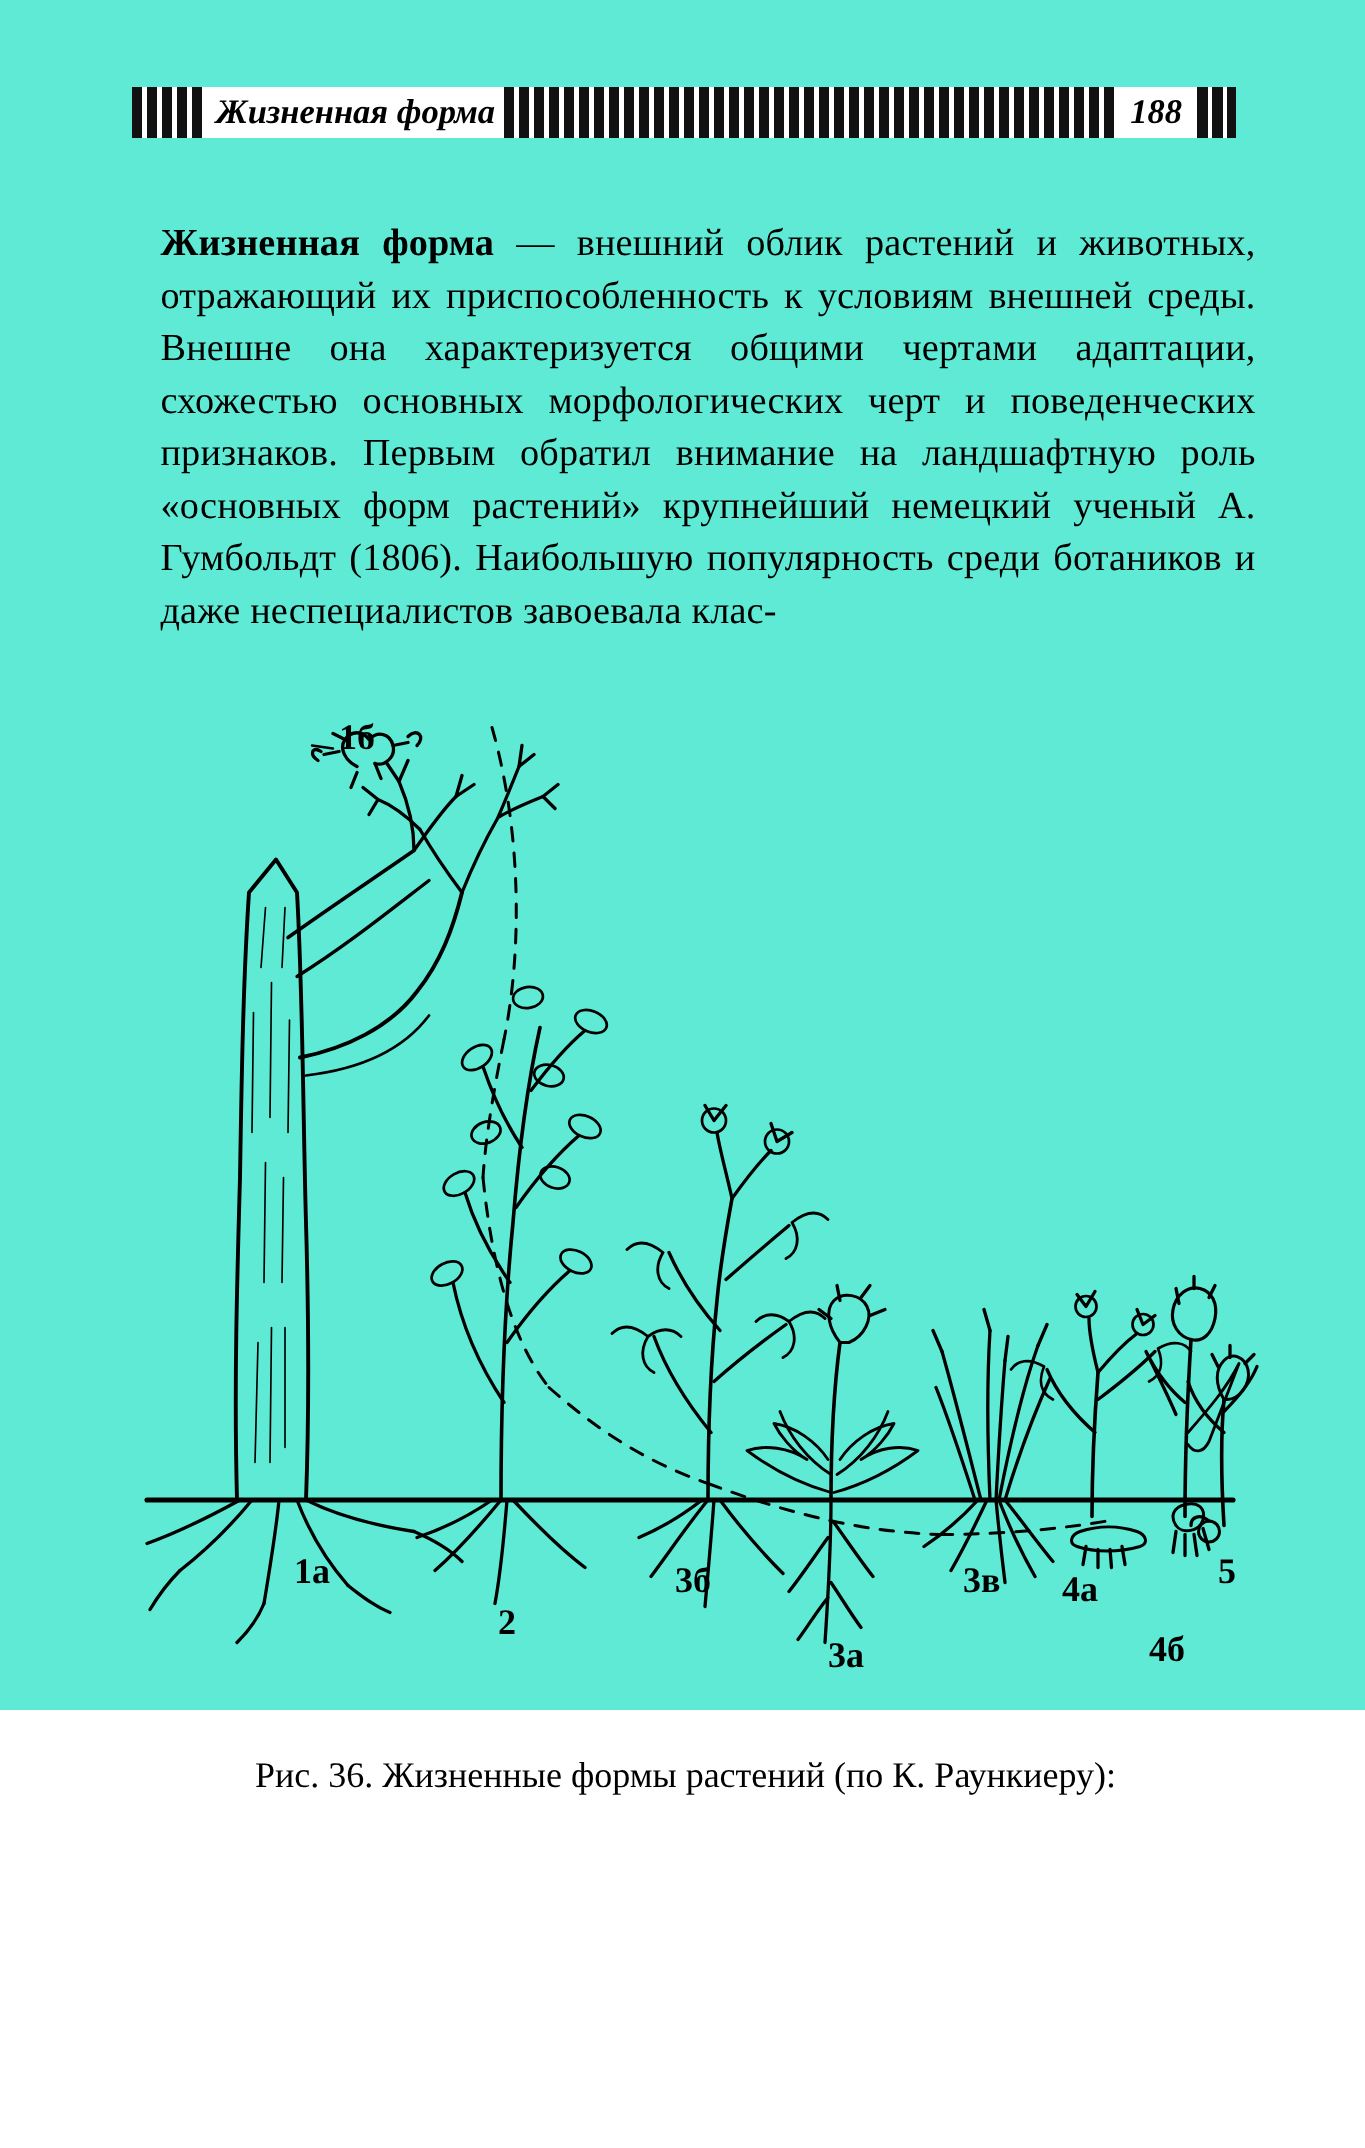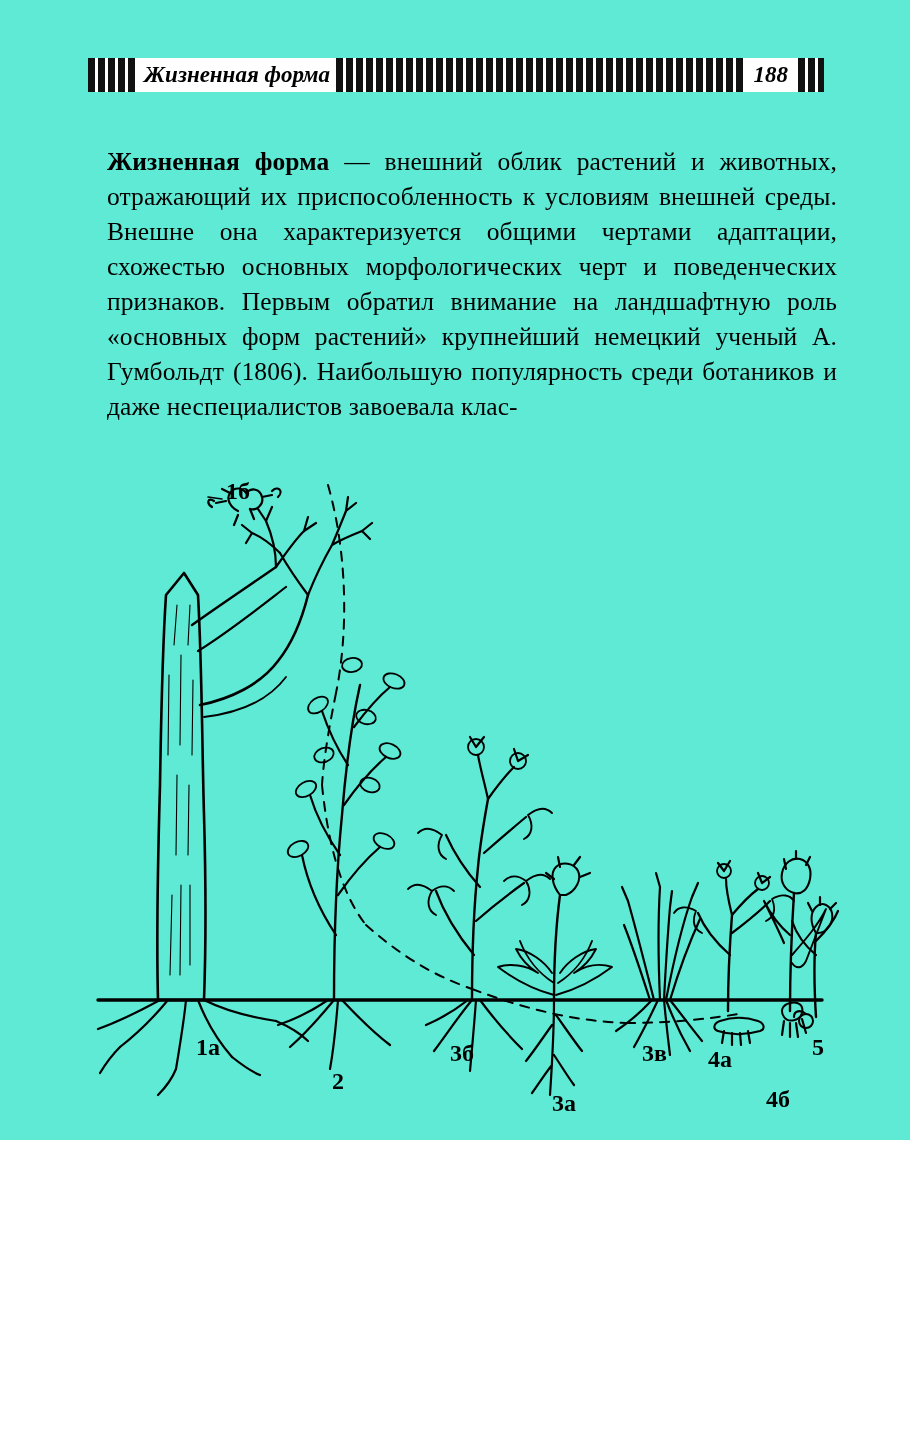--- a/index.html
+++ b/index.html
@@ -309,14 +309,15 @@
         <text x="472" y="656">3а</text>
         <text x="370" y="606">3б</text>
         <text x="562" y="606">3в</text>
         <text x="628" y="612">4а</text>
         <text x="686" y="652">4б</text>
         <text x="732" y="600">5</text>
       </g>
     </svg>
   </div>
 
+  <div class="fig-caption">Рис. 36. Жизненные формы растений (по К. Раункиеру):</div>
 
 </div>
 
 </body></html>

